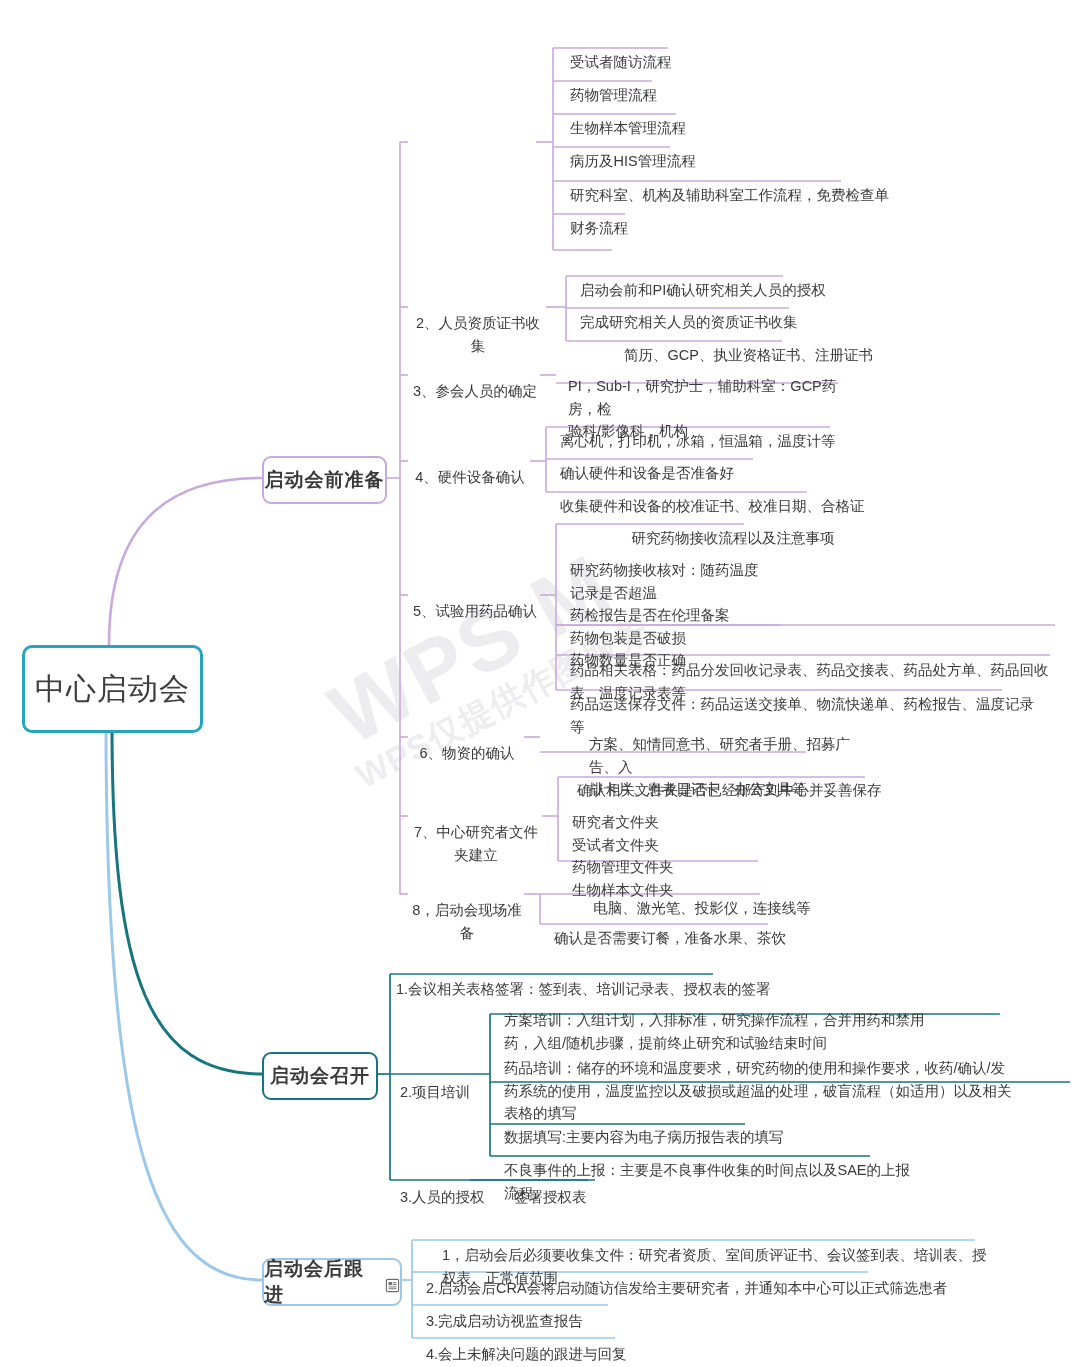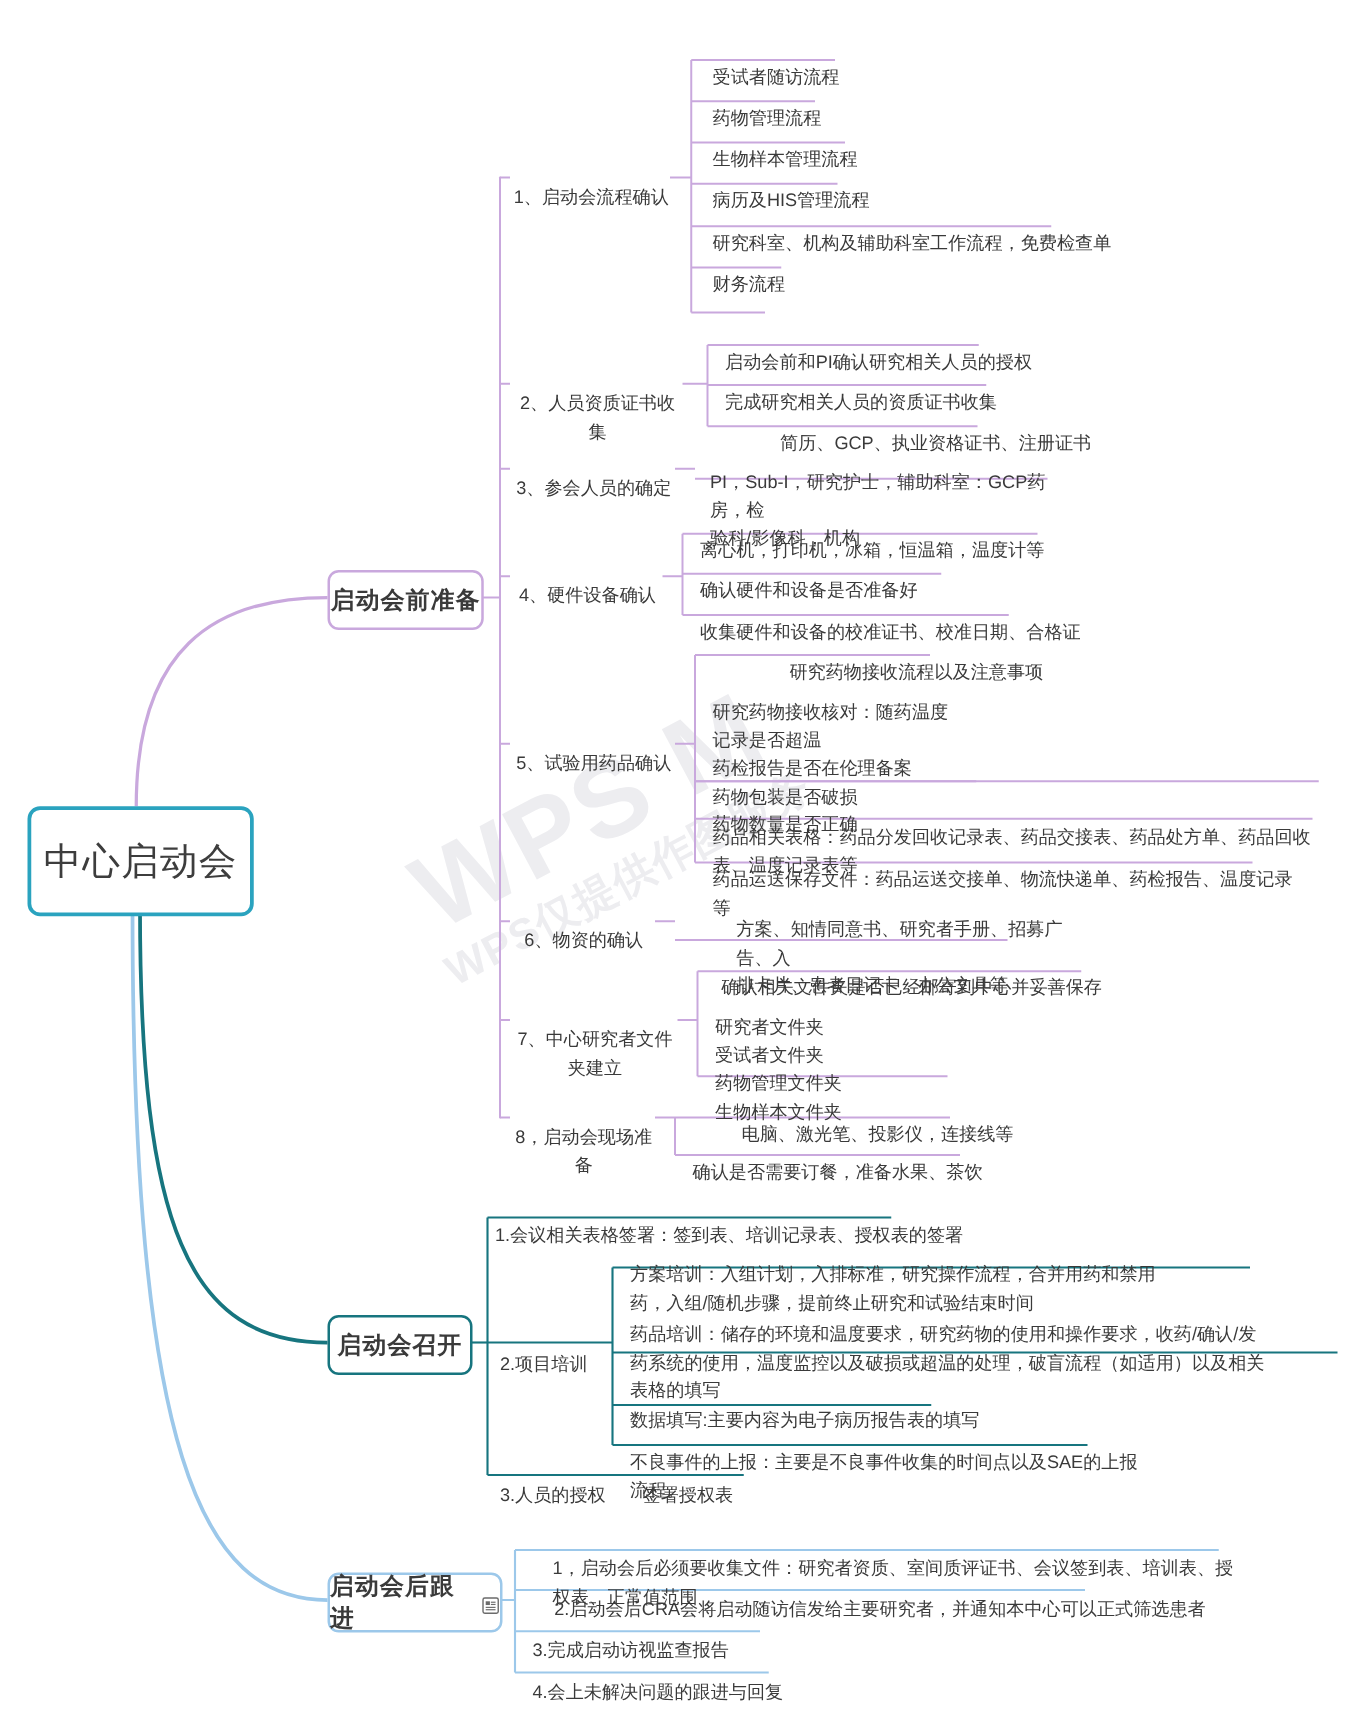--- a/index.html
+++ b/index.html
@@ -204,22 +204,20 @@
         <rect x="1.5" y="1.5" width="13" height="13" rx="1.5" fill="#ffffff" stroke="#6b6b6b" stroke-width="1.2"></rect>
         <rect x="3.8" y="4.3" width="3.6" height="3.2" fill="#6b6b6b"></rect>
         <rect x="8.2" y="4.6" width="4" height="1" fill="#6b6b6b"></rect>
         <rect x="8.2" y="6.5" width="4" height="1" fill="#6b6b6b"></rect>
         <rect x="3.8" y="9" width="8.4" height="1" fill="#6b6b6b"></rect>
         <rect x="3.8" y="11" width="8.4" height="1" fill="#6b6b6b"></rect>
       </svg>
     </span>
   </div>
 
-  <div class="node leaf center" style="left:408px;top:124px;width:130px;">
-    <span>1、启动会流程确认</span></div>
   <div class="node leaf center" style="left:408px;top:289px;width:140px;">
     <span>2、人员资质证书收集</span></div>
   <div class="node leaf center" style="left:408px;top:357px;width:134px;">
     <span>3、参会人员的确定</span></div>
   <div class="node leaf center" style="left:408px;top:443px;width:124px;">
     <span>4、硬件设备确认</span></div>
   <div class="node leaf center" style="left:408px;top:577px;width:134px;">
     <span>5、试验用药品确认</span></div>
   <div class="node leaf center" style="left:408px;top:719px;width:118px;">
     <span>6、物资的确认</span></div>
@@ -309,20 +307,20 @@
   <div class="node leaf" style="left:502px;top:1136px;width:420px;">
     <span>不良事件的上报：主要是不良事件收集的时间点以及SAE的上报流程。</span></div>
 
   <div class="node leaf" style="left:398px;top:1163px;width:100px;">
     <span>3.人员的授权</span></div>
   <div class="node leaf" style="left:512px;top:1163px;width:160px;">
     <span>签署授权表</span></div>
 
   <div class="node leaf" style="left:440px;top:1221px;width:560px;">
     <span>1，启动会后必须要收集文件：研究者资质、室间质评证书、会议签到表、培训表、授权表、正常值范围</span></div>
-  <div class="node leaf" style="left:424px;top:1254px;width:560px;text-align:center;">
+  <div class="node leaf" style="left:424px;top:1254px;width:560px;">
     <span>2.启动会后CRA会将启动随访信发给主要研究者，并通知本中心可以正式筛选患者</span></div>
   <div class="node leaf" style="left:424px;top:1287px;width:400px;">
     <span>3.完成启动访视监查报告</span></div>
   <div class="node leaf" style="left:424px;top:1320px;width:400px;">
     <span>4.会上未解决问题的跟进与回复</span></div>
 
 </div>
 
 </body></html>

